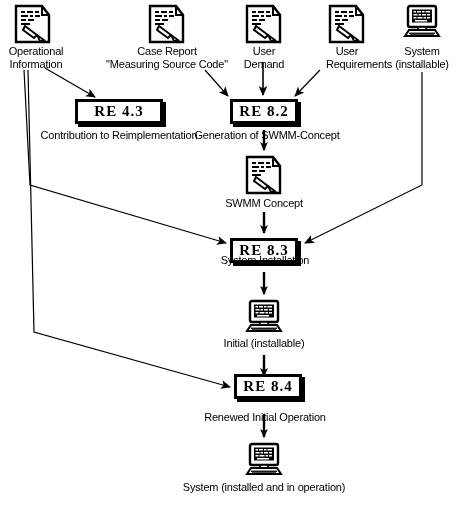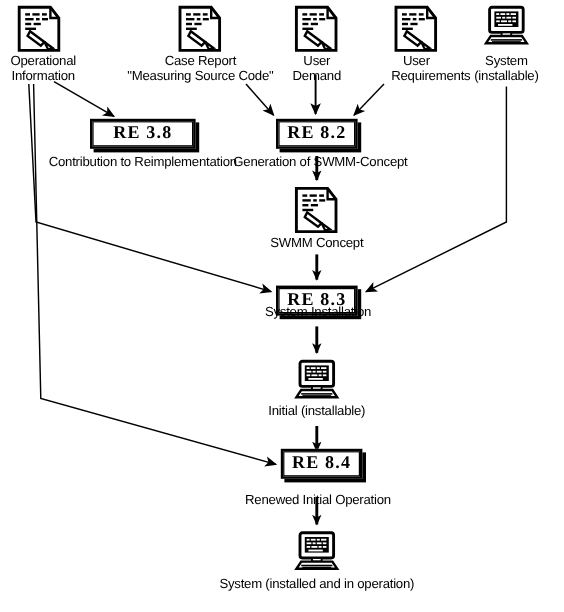--- a/index.html
+++ b/index.html
@@ -223,21 +223,21 @@
         <rect x="9" y="28.6" width="26" height="1.3"></rect>
         <rect x="10" y="30.3" width="24" height="1.2"></rect>
       </g>
     </svg>
   </div>
   <div class="lbl c" style="left:422px; top:45px;">System</div>
   <div class="lbl c" style="left:422px; top:58px;text-align:right;">(installable)</div>
 
   <div class="re-box" style="left:75px; top:99px; width:88px; height:25px;">
     <div class="inner">
-      <span class="re-text">RE 3.8</span>
+      <span class="re-text">RE 4.3</span>
     </div>
   </div>
   <div class="lbl c" style="left:119px; top:129px;">Contribution to Reimplementation</div>
 
   <div class="re-box" style="left:230px; top:99px; width:68px; height:25px;">
     <div class="inner">
       <span class="re-text">RE 8.2</span>
     </div>
   </div>
   <div class="lbl c" style="left:267px; top:129px;">Generation of SWMM-Concept</div>

